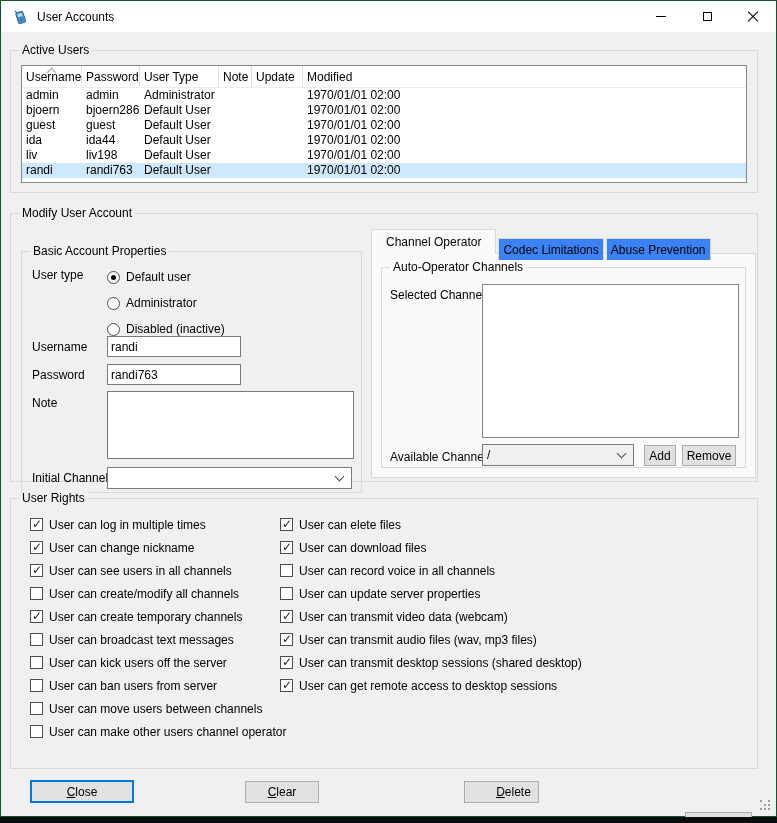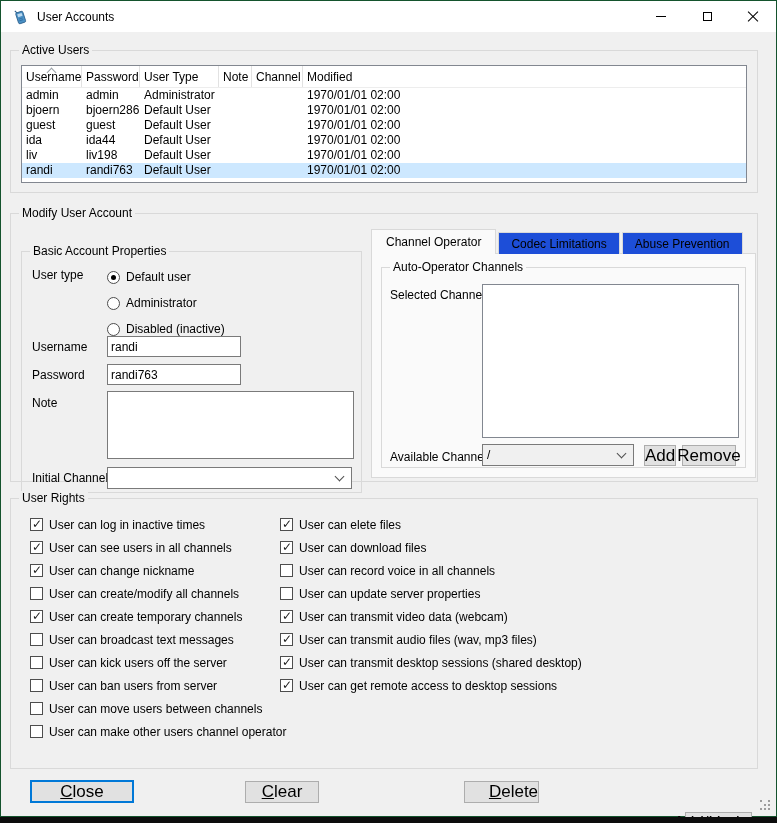--- a/index.html
+++ b/index.html
@@ -55,26 +55,26 @@
   .radio { width: 13px; height: 13px; border: 1px solid #4d4d4d; border-radius: 50%; background: #fff; position: relative; flex: none; }
   .radio.on::after { content: ""; position: absolute; left: 3px; top: 3px; width: 5px; height: 5px; border-radius: 50%; background: #000; }
 
   .cb-col { position: absolute; display: flex; flex-direction: column; }
   .cbrow { display: flex; align-items: center; height: 23px; gap: 6px; font-size: 12px; white-space: nowrap; }
   .cb { width: 13px; height: 13px; border: 1px solid #4d4d4d; background: #fff; position: relative; flex: none; }
   .cb.checked::after { content: "\2713"; position: absolute; left: 1px; top: -1px; font-size: 12px; line-height: 13px; color: #1a1a1a; font-family: "DejaVu Sans", sans-serif; }
 
   
   .tabstrip { position: absolute; left: 370px; top: 228px; height: 25px; display: flex; align-items: flex-start; z-index: 3; }
-  .tab { height: 22px; margin-top: 3px; margin-right: 2px; border: 1px solid #d9d9d9; border-bottom: none; background: #1d4ed8; display: flex; align-items: center; padding: 0 12px; font-size: 12px; }
+  .tab { height: 22px; margin-top: 9px; margin-right: 2px; border: 1px solid #d9d9d9; border-bottom: none; background: #3b82f6; display: flex; align-items: center; padding: 0 4px; font-size: 12px; }
   .tab.active { height: 25px; margin-top: 0; background: #fafafa; padding: 0 14px; }
   .pane { position: absolute; left: 370px; top: 252px; width: 385px; height: 225px; background: #fafafa; border: 1px solid #d9d9d9; z-index: 1; }
 
   
-  .sbtn, .btn { background: #e1e1e1; border: 1px solid #adadad; font-size: 17px; display: flex; align-items: center; justify-content: center; position: absolute; color: #000; }
+  .sbtn, .btn { background: #e1e1e1; border: 1px solid #adadad; font-size: 12px; display: flex; align-items: center; justify-content: center; position: absolute; color: #000; }
   .btn.default { border: 2px solid #0078d7; }
   .mn { text-decoration: underline; }
 
   .grip { position: absolute; right: 4px; bottom: 4px; width: 12px; height: 12px; }
   .grip span { position: absolute; left: 0; top: 0; width: 2px; height: 2px; background: #9c9c9c;
     box-shadow: 8px 8px #9c9c9c, 8px 4px #9c9c9c, 4px 8px #9c9c9c, 8px 0 #9c9c9c, 0 8px #9c9c9c, 4px 4px #9c9c9c; }
 
   .desktop-strip { position: absolute; left: 0; bottom: 0; width: 777px; height: 6px; background: #0c0c0c; }
 </style>
 </head>
@@ -126,21 +126,21 @@
             <span>User Type</span>
           </div>
 
           <div class="lv-h">
 
             <span>Note</span>
           </div>
 
           <div class="lv-h">
 
-            <span>Channel</span>
+            <span>Update</span>
           </div>
 
           <div class="lv-h">
 
             <span>Modified</span>
           </div>
         </div>
       <div>
 
           <div class="lv-row">
@@ -273,31 +273,31 @@
     <div class="sbtn" style="left:300px; top:177px; width:54px; height:21px;">Remove</div>
   </div>
 
   <div class="group" style="left:9px; top:497px; width:748px; height:271px;">
     <span class="glabel">User Rights</span>
 
     <div class="cb-col" style="left:19px; top:14px;">
 
         <div class="cbrow">
           <span class="cb checked"></span>
-          <span>User can log in inactive times</span>
+          <span>User can log in multiple times</span>
+        </div>
+
+        <div class="cbrow">
+          <span class="cb checked"></span>
+          <span>User can change nickname</span>
         </div>
 
         <div class="cbrow">
           <span class="cb checked"></span>
           <span>User can see users in all channels</span>
-        </div>
-
-        <div class="cbrow">
-          <span class="cb checked"></span>
-          <span>User can change nickname</span>
         </div>
 
 
         <div class="cbrow">
           <span class="cb"></span>
           <span>User can create/modify all channels</span>
         </div>
 
         <div class="cbrow">
           <span class="cb checked"></span>

